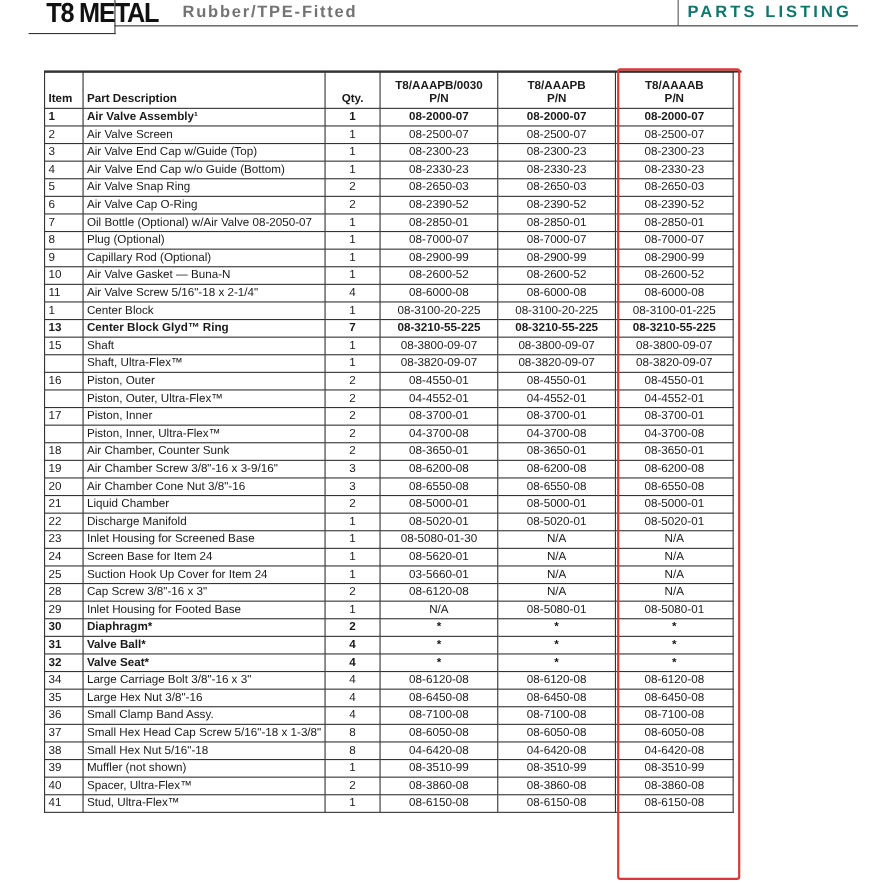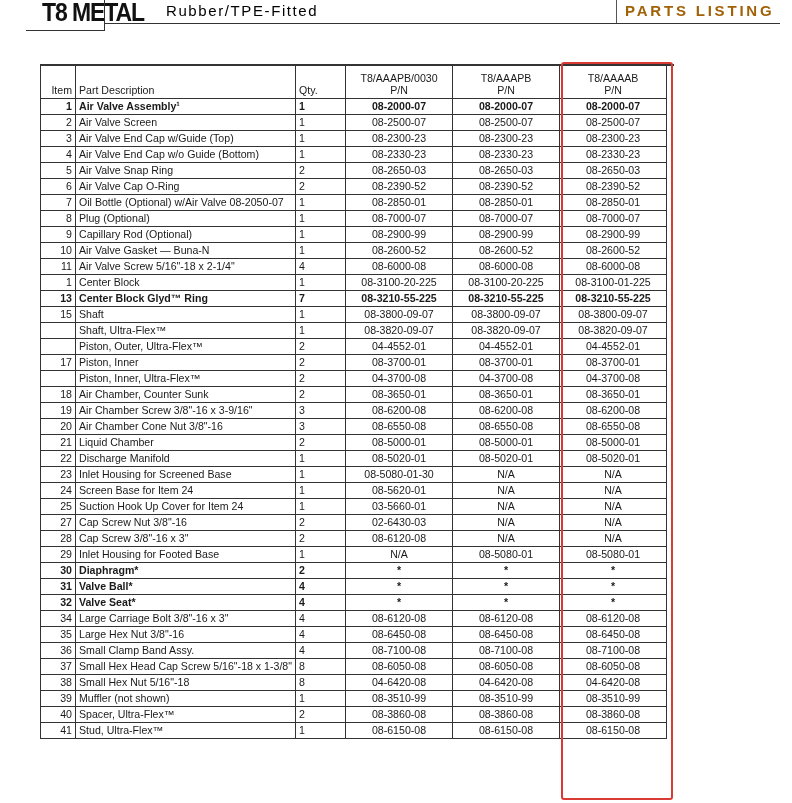--- a/index.html
+++ b/index.html
@@ -2,37 +2,37 @@
 <html><head>
 <meta charset="utf-8">
 <style>
   html, body { margin: 0; padding: 0; background: #ffffff; }
   body { width: 792px; height: 803px; position: relative; overflow: hidden;
          font-family: "Liberation Sans", sans-serif; color: #1a1a1a; }
 
   .hdr-title { position: absolute; left: 42px; top: -2px; font-size: 25px; font-weight: bold;
                letter-spacing: -1.2px; transform: scaleX(0.92); transform-origin: left top; color: #111; }
   .hdr-title-underline { position: absolute; left: 26px; top: 30px; width: 79px; height: 1px; background: #333; }
-  .hdr-sub { position: absolute; left: 166px; top: 2px; font-size: 15px; font-weight: normal;
-             letter-spacing: 1.6px; color: #000000; }
+  .hdr-sub { position: absolute; left: 166px; top: 2px; font-size: 15px; font-weight: bold;
+             letter-spacing: 1.6px; color: #737373; }
   .hdr-right { position: absolute; left: 625px; top: 2px; font-size: 15px; font-weight: bold;
-               letter-spacing: 2.8px; color: #a16207; }
+               letter-spacing: 2.8px; color: #0f766e; }
   .hdr-vline1 { position: absolute; left: 104px; top: 0; width: 1px; height: 31px; background: #333; }
   .hdr-vline2 { position: absolute; left: 616px; top: 0; width: 1px; height: 23px; background: #555; }
   .hdr-hline { position: absolute; left: 104px; top: 23px; width: 676px; height: 1px; background: #333; }
 
   table.parts { position: absolute; left: 40px; top: 65px; border-collapse: collapse;
                 font-size: 10.6px; table-layout: fixed; }
   table.parts th, table.parts td { border: 1px solid #333; padding: 0 3px; height: 15px;
                 line-height: 15px; white-space: nowrap; overflow: hidden; }
-  table.parts th { font-weight: normal; vertical-align: bottom; height: 30px; line-height: 12px; padding-bottom: 2px; }
+  table.parts th { font-weight: bold; vertical-align: bottom; height: 30px; line-height: 12px; padding-bottom: 2px; }
   table.parts tr.bold td { font-weight: bold; }
-  .c-item { width: 28px; text-align: right; margin-top: 40px; }
+  .c-item { width: 28px; text-align: left; margin-top: 40px; }
   .c-desc { width: 213px; text-align: left; margin-left: 40px; }
-  .c-qty  { width: 43px; text-align: left; }
+  .c-qty  { width: 43px; text-align: center; }
   .c-pn   { width: 100px; text-align: center; }
   th.c-desc { text-align: left; }
   .table-top-border { position: absolute; left: 40px; top: 64px; width: 634px; height: 2px; background: #333; }
 
   .highlight-box { position: absolute; left: 561px; top: 62px; width: 112px; height: 738px;
                    border: 2.5px solid #d93a34; border-radius: 3px; box-sizing: border-box; pointer-events: none; }
 </style>
 </head>
 <body>
 
@@ -183,20 +183,28 @@
       </tr>
       <tr>
         <td class="c-item"></td>
         <td class="c-desc">Shaft, Ultra-Flex™</td>
         <td class="c-qty">1</td>
         <td class="c-pn">08-3820-09-07</td>
         <td class="c-pn">08-3820-09-07</td>
         <td class="c-pn">08-3820-09-07</td>
       </tr>
       <tr>
+        <td class="c-item">16</td>
+        <td class="c-desc">Piston, Outer</td>
+        <td class="c-qty">2</td>
+        <td class="c-pn">08-4550-01</td>
+        <td class="c-pn">08-4550-01</td>
+        <td class="c-pn">08-4550-01</td>
+      </tr>
+      <tr>
         <td class="c-item"></td>
         <td class="c-desc">Piston, Outer, Ultra-Flex™</td>
         <td class="c-qty">2</td>
         <td class="c-pn">04-4552-01</td>
         <td class="c-pn">04-4552-01</td>
         <td class="c-pn">04-4552-01</td>
       </tr>
       <tr>
         <td class="c-item">17</td>
         <td class="c-desc">Piston, Inner</td>
@@ -271,28 +279,20 @@
       </tr>
       <tr>
         <td class="c-item">25</td>
         <td class="c-desc">Suction Hook Up Cover for Item 24</td>
         <td class="c-qty">1</td>
         <td class="c-pn">03-5660-01</td>
         <td class="c-pn">N/A</td>
         <td class="c-pn">N/A</td>
       </tr>
       <tr>
-        <td class="c-item">27</td>
-        <td class="c-desc">Cap Screw Nut 3/8"-16</td>
-        <td class="c-qty">2</td>
-        <td class="c-pn">02-6430-03</td>
-        <td class="c-pn">N/A</td>
-        <td class="c-pn">N/A</td>
-      </tr>
-      <tr>
         <td class="c-item">28</td>
         <td class="c-desc">Cap Screw 3/8"-16 x 3"</td>
         <td class="c-qty">2</td>
         <td class="c-pn">08-6120-08</td>
         <td class="c-pn">N/A</td>
         <td class="c-pn">N/A</td>
       </tr>
       <tr>
         <td class="c-item">29</td>
         <td class="c-desc">Inlet Housing for Footed Base</td>

